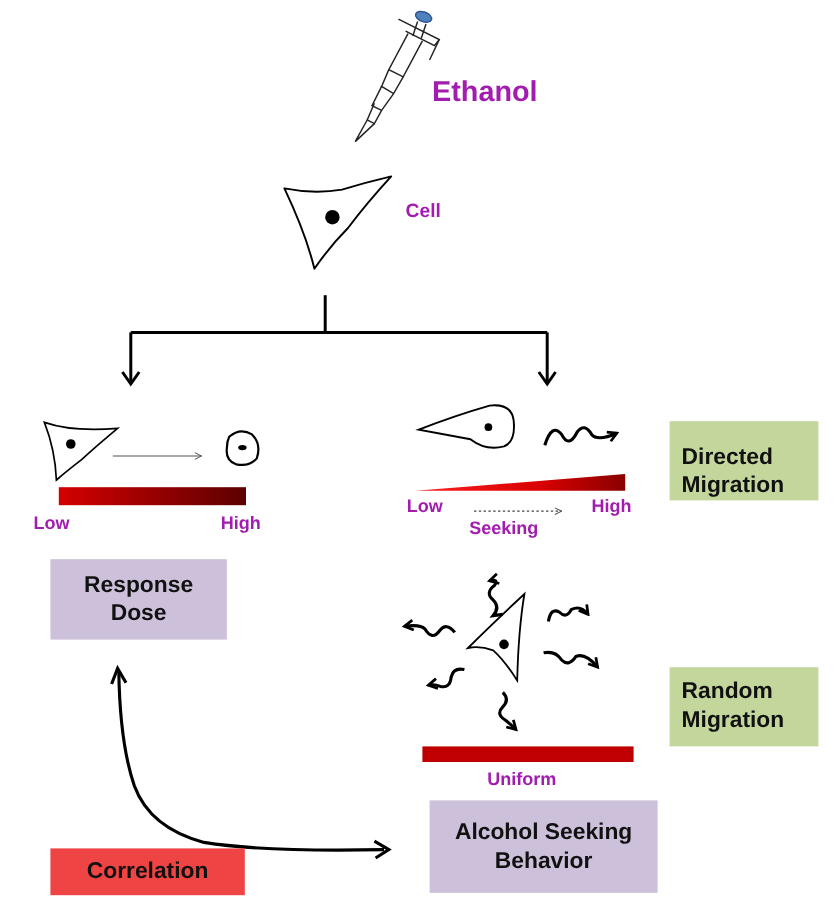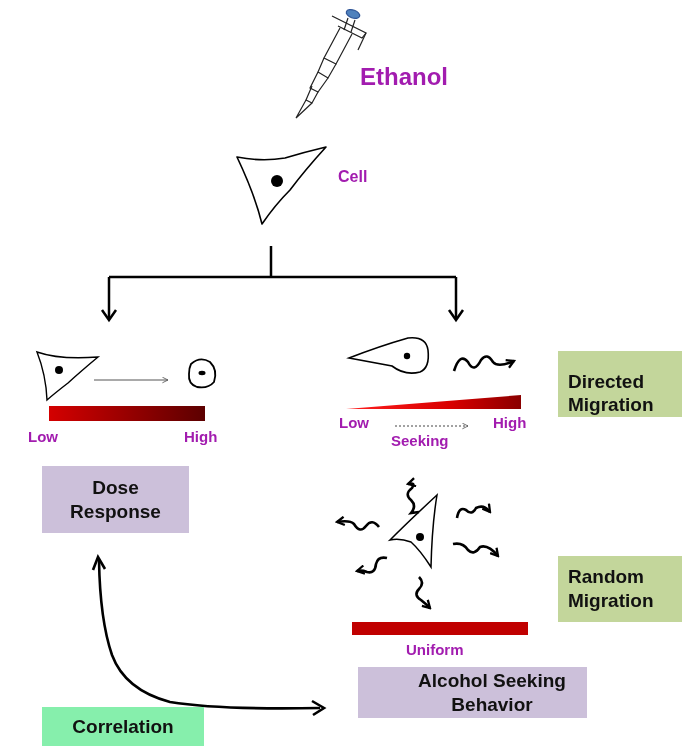--- a/index.html
+++ b/index.html
@@ -5,21 +5,21 @@
   html, body { margin:0; padding:0; background:#ffffff; }
   body { width:698px; height:756px; position:relative; overflow:hidden;
          font-family:"Liberation Sans", "DejaVu Sans", sans-serif; }
   svg.canvas { position:absolute; left:0; top:0; }
   .lbl { position:absolute; font-weight:bold; color:#a21caf; white-space:nowrap; }
   .box { position:absolute; display:flex; align-items:center; justify-content:center;
          text-align:center; font-weight:bold; color:#111; line-height:1.25; }
   .box span { display:block; }
   .purple { background:#ccc0da; }
   .green  { background:#c3d69b; }
-  .peach  { background:#86efac;text-align:right; }
+  .peach  { background:#ef4444;text-align:right; }
 </style>
 </head>
 <body>
 
 <svg class="canvas" width="698" height="756" viewBox="0 0 698 756">
   <defs>
     <linearGradient id="doseGrad" x1="0" x2="1" y1="0" y2="0">
       <stop offset="0" stop-color="#d40000"></stop>
       <stop offset="1" stop-color="#5c0000"></stop>
     </linearGradient>
@@ -107,40 +107,40 @@
 <div class="lbl" style="left:184px;top:428px;font-size:15px;">High</div>
 
 <div class="lbl" style="left:339px;top:414px;font-size:15px;">Low</div>
 <div class="lbl" style="left:493px;top:414px;font-size:15px;">High</div>
 <div class="lbl" style="left:391px;top:432px;font-size:15px;">Seeking</div>
 
 <div class="lbl" style="left:406px;top:641px;font-size:15px;">Uniform</div>
 
 <div class="box purple" style="left:42px;top:466px;width:147px;height:67px;font-size:19px;">
   <div>
+    <span>Response</span>
     <span>Dose</span>
-    <span>Response</span>
   </div>
 </div>
 
 <div class="box green" style="left:558px;top:351px;width:124px;height:66px;font-size:19px;justify-content:flex-start;padding-left:10px;box-sizing:border-box;text-align:left;align-items:flex-end;">
   <div>
     <span>Directed</span>
     <span>Migration</span>
   </div>
 </div>
 
 <div class="box green" style="left:558px;top:535px;width:124px;height:66px;font-size:19px;justify-content:flex-start;padding-left:10px;box-sizing:border-box;text-align:left;margin-top:21px;">
   <div>
     <span>Random</span>
     <span>Migration</span>
   </div>
 </div>
 
-<div class="box purple" style="left:358px;top:667px;width:190px;height:51px;font-size:19px;padding-left:39px;">
+<div class="box purple" style="left:358px;top:667px;width:190px;height:77px;font-size:19px;">
   <div>
     <span>Alcohol Seeking</span>
     <span>Behavior</span>
   </div>
 </div>
 
 <div class="box peach" style="left:42px;top:707px;width:162px;height:39px;font-size:19px;">
   <span>Correlation</span>
 </div>
 

